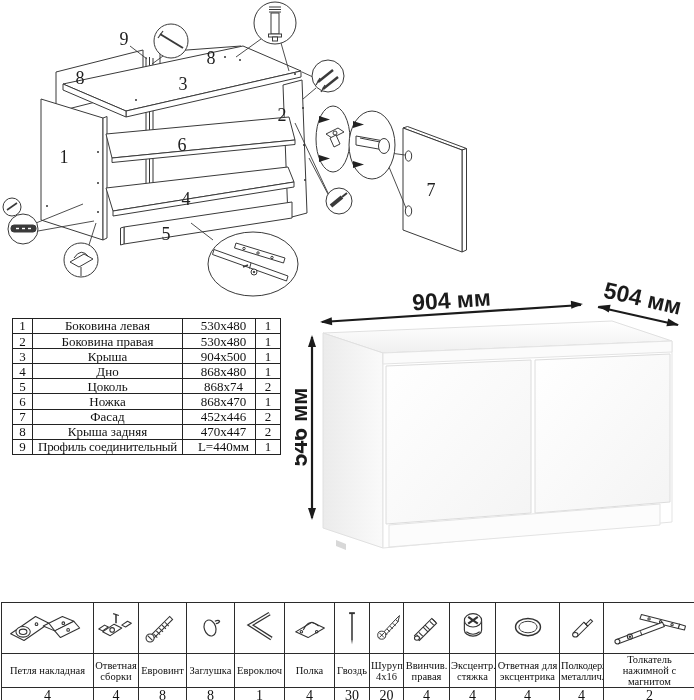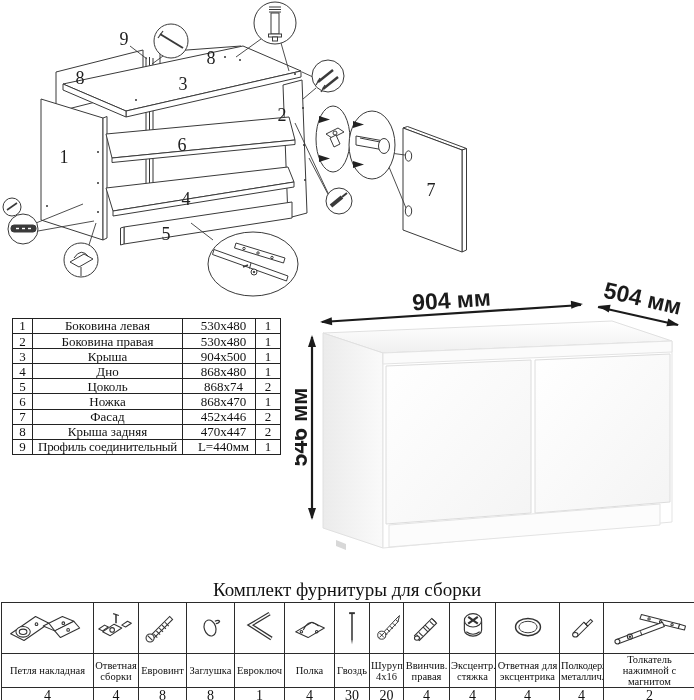--- a/index.html
+++ b/index.html
@@ -303,21 +303,20 @@
         <polygon points="679,325 666.4,326.2 668.2,318.4"></polygon>
         <polygon points="312,335 308,347 316,347"></polygon>
         <polygon points="312,520 308,508 316,508"></polygon>
       </g>
       <text x="452" y="308" text-anchor="middle" transform="rotate(-3.8 452 308)">904 мм</text>
       <text x="641" y="306" text-anchor="middle" transform="rotate(13 641 306)">504 мм</text>
       <text x="307" y="427" text-anchor="middle" transform="rotate(-90 307 427)">546 мм</text>
     </g>
   </svg>
 
-  <div class="hw-title">Комплект фурнитуры для сборки</div>
 
   <table class="hw-table">
     <colgroup>
       <col style="width:92px">
         <col style="width:45px">
         <col style="width:48px">
         <col style="width:48px">
       <col style="width:50px">
         <col style="width:50px">
         <col style="width:35px">

